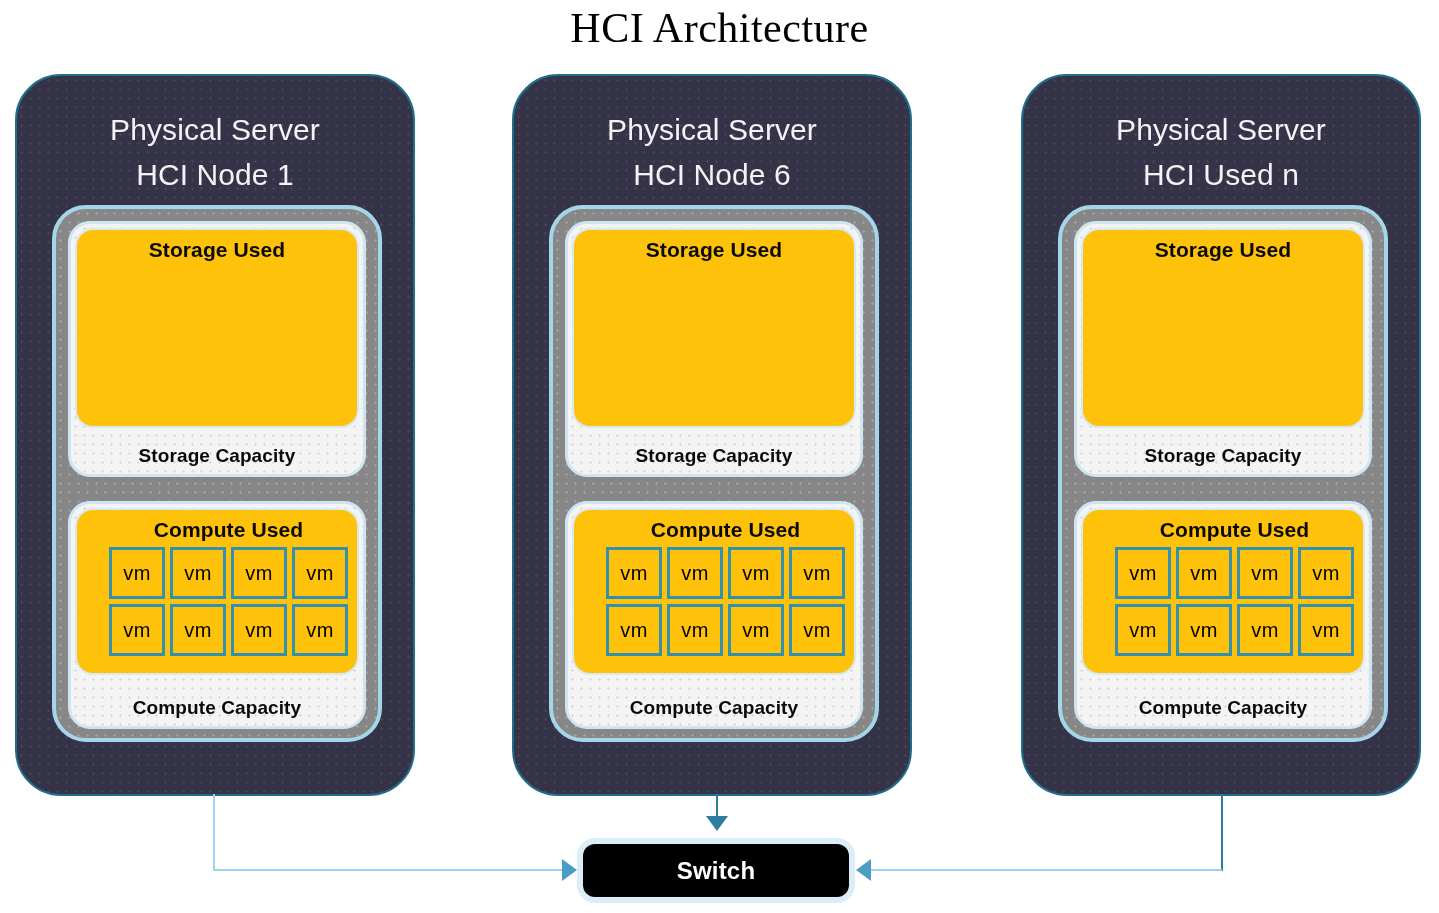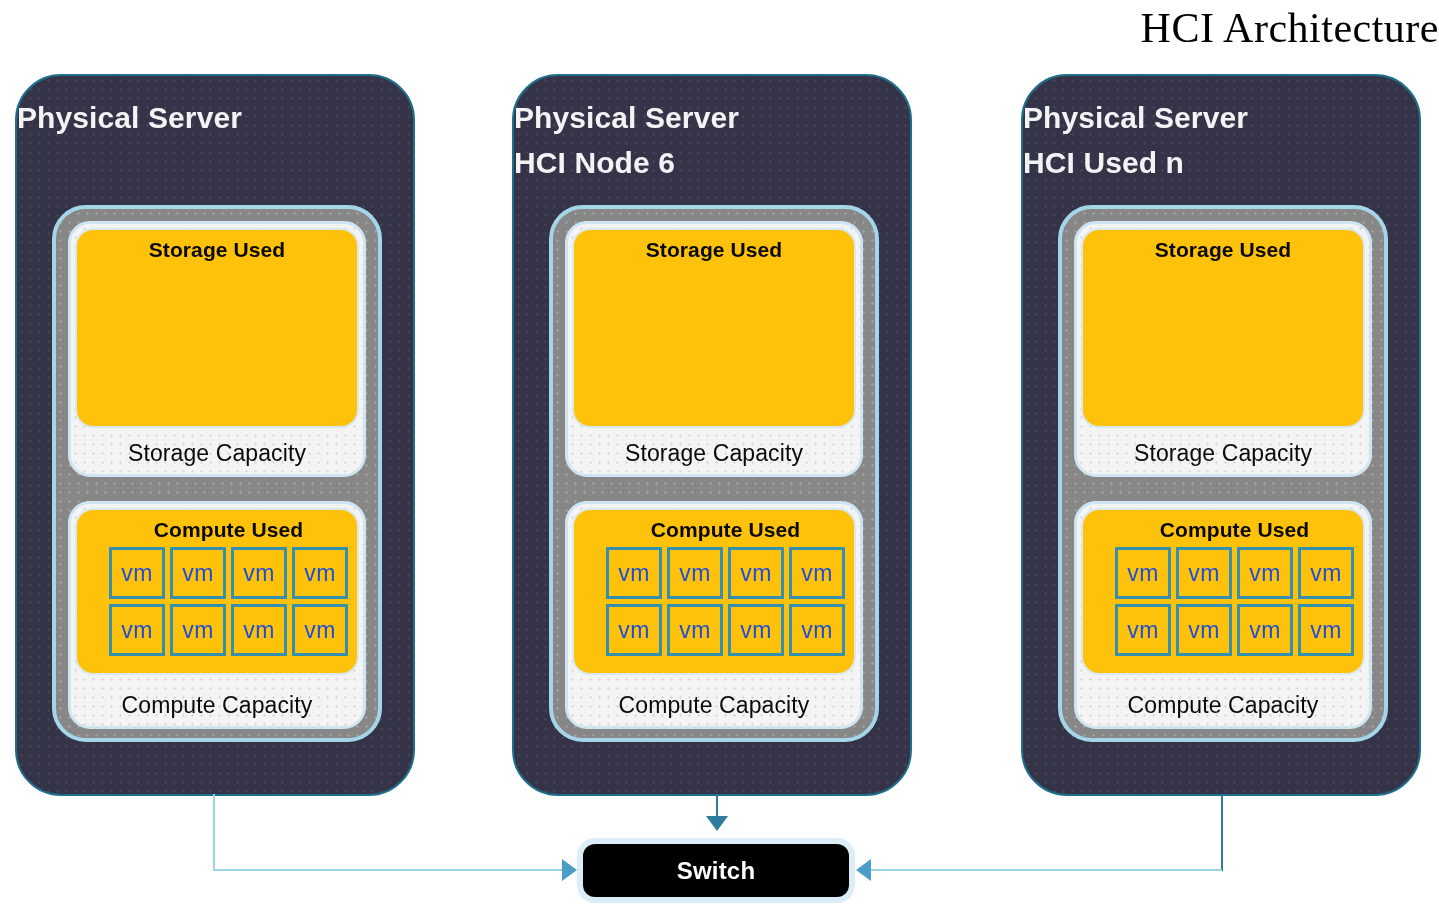--- a/index.html
+++ b/index.html
@@ -14,21 +14,21 @@
     overflow: hidden;
     font-family: "Liberation Sans", sans-serif;
   }
 
   
   #diagram-title {
     position: absolute;
     top: 2px;
     left: 0;
     width: 1439px;
-    text-align: right;
+    text-align: center;
     font-family: "Liberation Serif", serif;
     font-size: 42px;
     font-weight: 400;
     color: #000000;
     letter-spacing: 0.5px;
     line-height: 52px;
   }
 
   
   .node-card {
@@ -42,25 +42,25 @@
       radial-gradient(rgba(255,255,255,0.085) 1px, transparent 1.1px);
     background-size: 9px 9px;
     border: 2px solid #1f6f8b;
     border-radius: 46px;
   }
   #node-card-1 { left: 15px; }
   #node-card-2 { left: 512px; }
   #node-card-3 { left: 1021px; }
 
   .node-title {
-    margin-top: 19px;
-    text-align: left;
+    margin-top: 31px;
+    text-align: center;
     color: #f3f3f6;
     font-size: 30px;
-    font-weight: 700;
+    font-weight: 400;
     line-height: 45px;
     letter-spacing: 0.1px;
   }
   .node-title .line { display: block; }
 
   
   .resource-container {
     position: absolute;
     left: 35px;
     top: 129px;
@@ -94,22 +94,22 @@
   }
   #compute-capacity-1, #compute-capacity-2, #compute-capacity-3 {
     height: 228px;
   }
   .capacity-label {
     position: absolute;
     bottom: 7px;
     left: 0;
     width: 100%;
     text-align: center;
-    font-size: 23px;
-    font-weight: normal;
+    font-size: 19px;
+    font-weight: bold;
     color: #0a0a0a;
     letter-spacing: 0.1px;
   }
 
   
   .used-box {
     box-sizing: border-box;
     background-color: #ffc20a;
     border: 2px solid #d9e9f1;
     border-radius: 18px;
@@ -138,23 +138,23 @@
     padding: 5px 9px 0 9px;
   }
   .vm-box {
     height: 52px;
     box-sizing: border-box;
     border: 3px solid #3590b0;
     background: transparent;
     display: flex;
     align-items: center;
     justify-content: center;
-    font-size: 23px;
+    font-size: 20px;
     font-weight: 400;
-    color: #1d4ed8;
+    color: #000000;
     letter-spacing: 0.3px;
   }
 
   
   .conn {
     position: absolute;
     background-color: #9fd3e8;
   }
   .conn-dark {
     position: absolute;
@@ -213,20 +213,21 @@
 </style>
 </head>
 <body>
 
 <div id="diagram-title">HCI Architecture</div>
 
 <div class="node-card" id="node-card-1">
 
   <div class="node-title">
     <span class="line">Physical Server</span>
+    <span class="line">HCI Node 1</span>
   </div>
 
   <div class="resource-container">
 
     <div class="capacity-box" id="storage-capacity-1">
       <div class="used-box storage-used">
         <div class="used-label">Storage Used</div>
       </div>
       <div class="capacity-label">Storage Capacity</div>
     </div>

